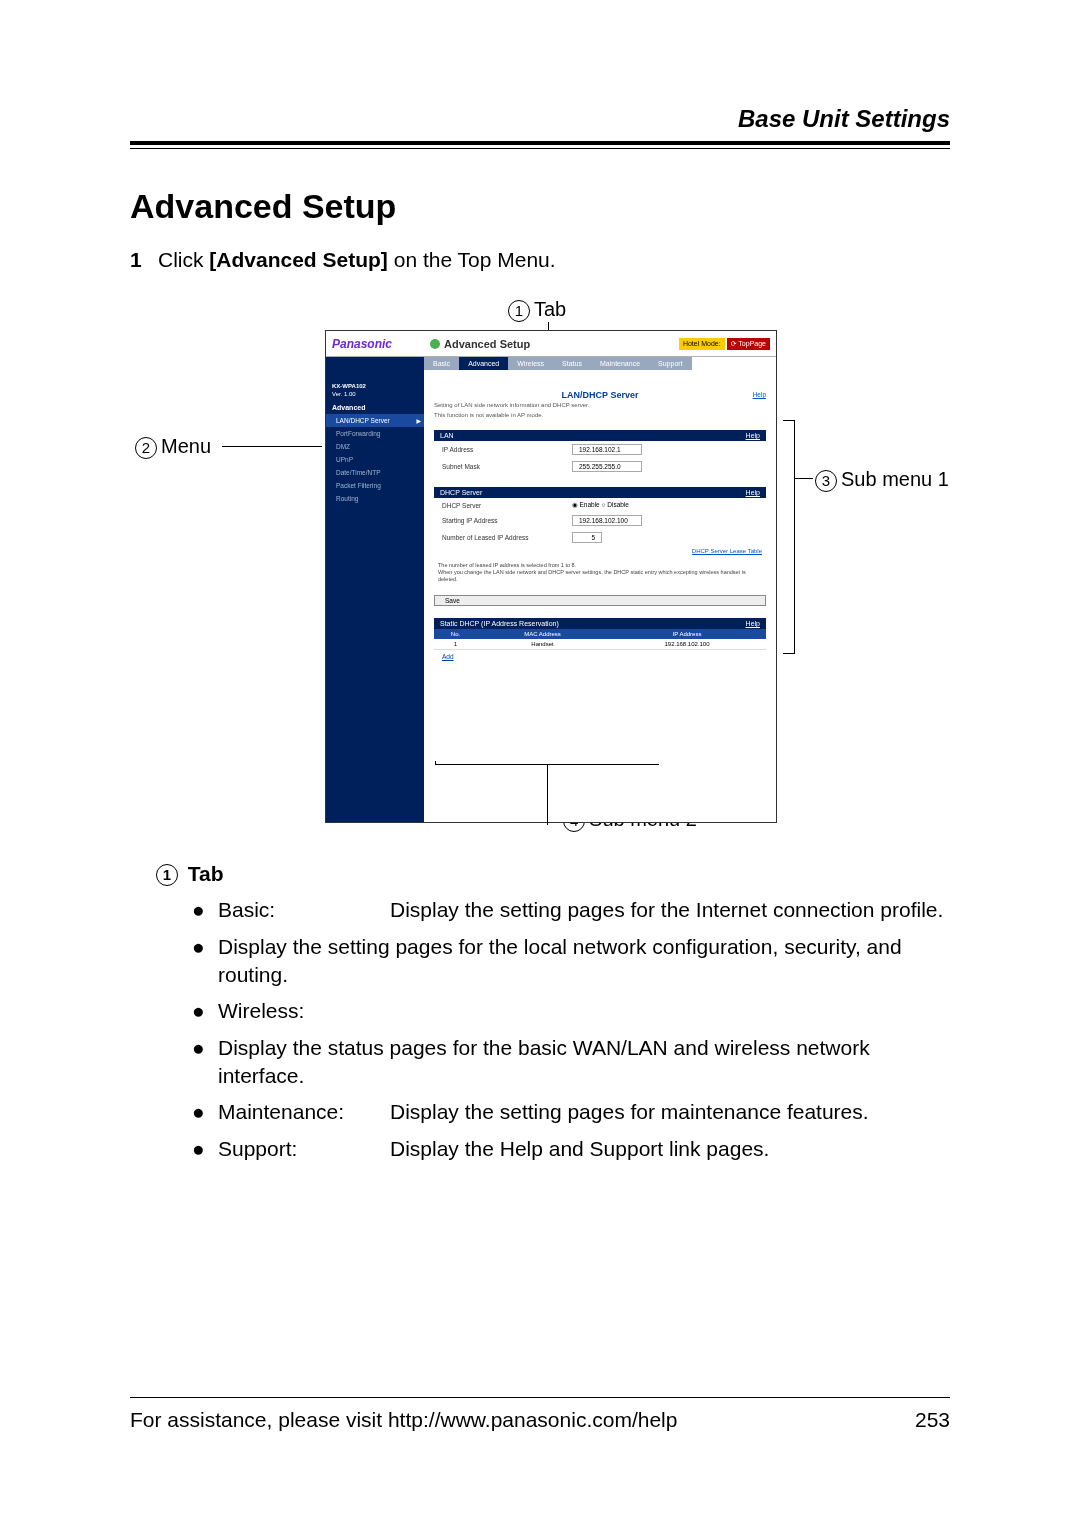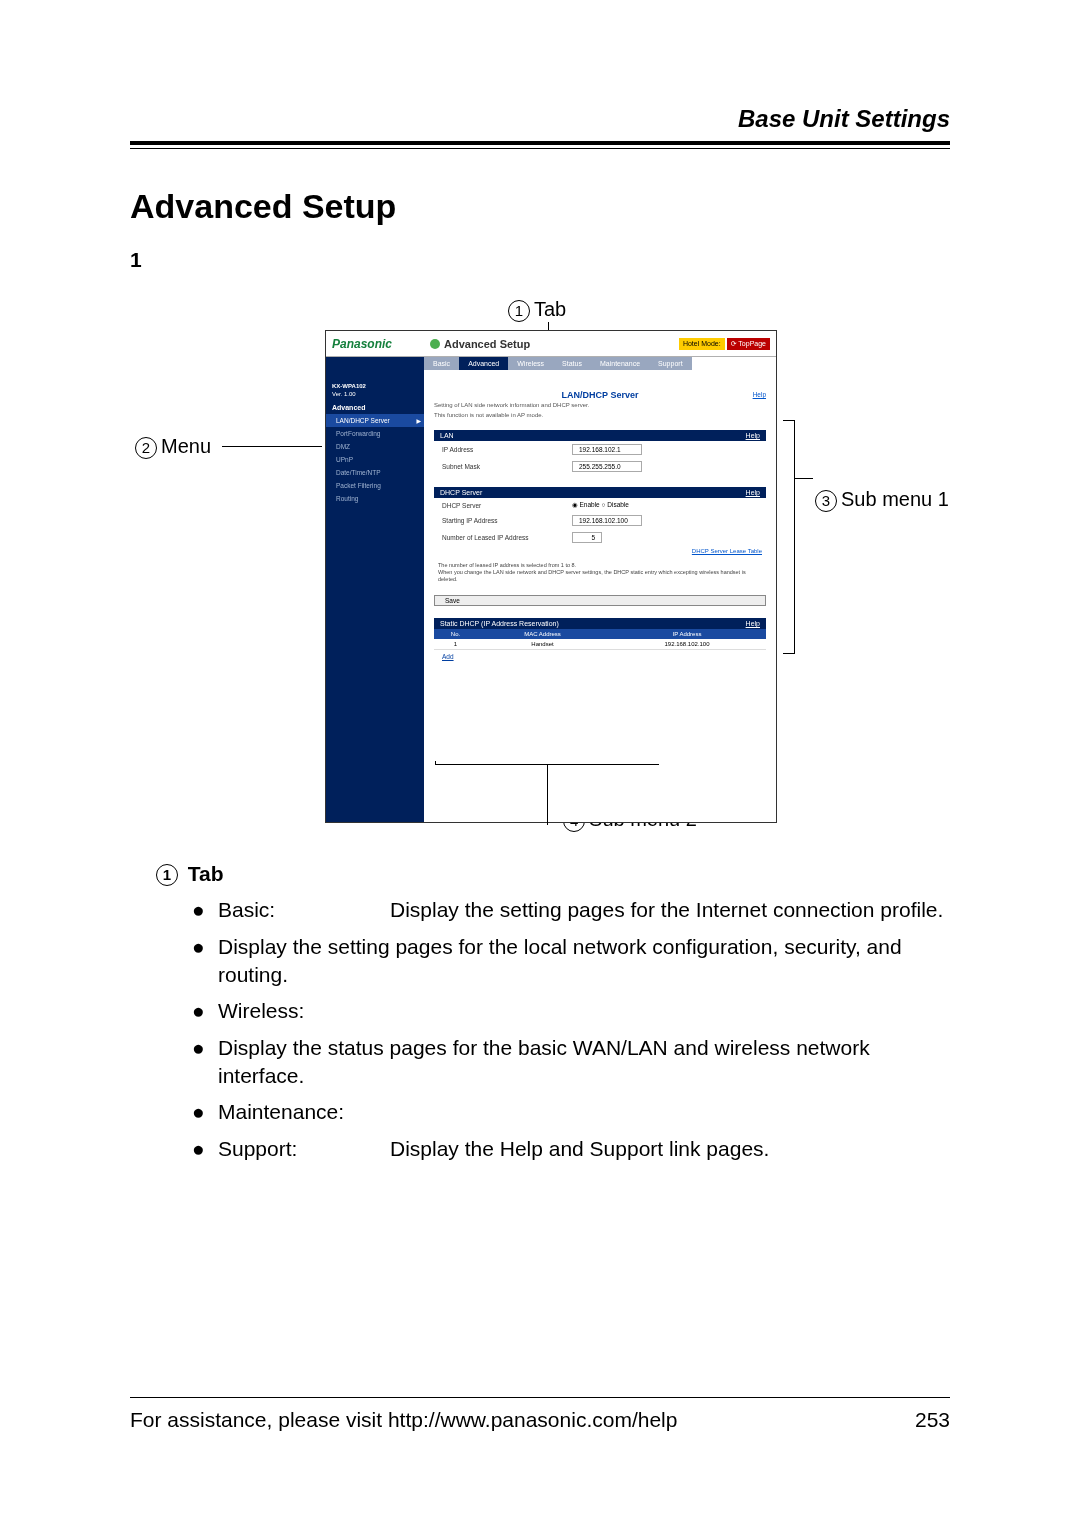--- a/index.html
+++ b/index.html
@@ -20,21 +20,21 @@
   .screenshot {
     position: absolute;
     left: 195px; top: 30px;
     width: 452px; height: 493px;
     border: 1px solid #333;
     background: #fff;
     font-size: 8px;
     color: #000;
   }
   .ss-topbar { background: #fff; height: 26px; display: flex; align-items: center; border-bottom: 1px solid #b0b0b0; padding: 0 6px; }
-  .ss-brand { color: #15803d; font-weight: bold; font-style: italic; font-size: 12px; width: 98px; padding-right:4px;}
+  .ss-brand { color: #6d28d9; font-weight: bold; font-style: italic; font-size: 12px; width: 98px; padding-right:4px;}
   .ss-brand-wrap { display:flex; flex-direction:column; }
   .ss-model { font-size: 6px; font-weight: bold; margin-top:2px; }
   .ss-adv { flex: 1; font-size: 11px; font-weight: bold; color: #333; display:flex; align-items:center; gap:4px;}
   .ss-globe { width:10px; height:10px; border-radius:50%; background:#4caf50; display:inline-block;}
   .ss-topbtns { display: flex; gap: 2px; }
   .ss-btn { font-size: 7px; padding: 2px 4px; background: #ffcc00; color:#000; }
   .ss-btn.reboot { background: #b00; color:#fff; }
   .ss-body { display: flex; height: calc(100% - 26px); }
   .ss-sidebar { width: 98px; background: #00205b; color: #fff; padding-top: 24px; }
   .ss-sidebar-h { font-size: 7px; font-weight: bold; padding: 3px 6px; color:#fff;}
@@ -75,35 +75,38 @@
 <body>
 
 <div class="page">
   <div class="header-title">Base Unit Settings</div>
   <div class="dbl-rule"></div>
 
   <div class="section-title">Advanced Setup</div>
 
   <div class="step-row">
     <span class="step-num">1</span>
+    <span class="step-text">
+      <span>Click </span><b>[Advanced Setup]</b><span> on the Top Menu.</span>
+    </span>
   </div>
 
   <div class="figure-area">
 
     <div class="callout" style="left:378px; top:-2px;">
       <span class="circ-num">1</span><span>Tab</span>
     </div>
     <div class="callout-line-v" style="left:418px; top:22px; height:24px;"></div>
 
     <div class="callout" style="left:5px; top:135px;">
       <span class="circ-num">2</span><span>Menu</span>
     </div>
     <div class="callout-line-h" style="left:92px; top:146px; width:100px;"></div>
 
-    <div class="callout" style="left:685px; top:168px;margin-top:20px;">
+    <div class="callout" style="left:685px; top:168px;">
       <span class="circ-num">3</span><span>Sub menu 1</span>
     </div>
     <div class="callout-bracket" style="left:653px; top:120px; width:12px; height:234px; border-left:none; border-right:1px solid #000;"></div>
     <div class="callout-line-h" style="left:665px; top:178px; width:18px;"></div>
 
     <div class="screenshot">
       <div class="ss-topbar">
         <div class="ss-brand-wrap">
           <span class="ss-brand">Panasonic</span>
         </div>
@@ -231,20 +234,21 @@
       <span class="desc-bullet">●</span>
       <span class="desc-label">Wireless:</span>
     </div>
     <div class="desc-row">
       <span class="desc-bullet">●</span>
       <span class="desc-text">Display the status pages for the basic WAN/LAN and wireless network interface.</span>
     </div>
     <div class="desc-row">
       <span class="desc-bullet">●</span>
       <span class="desc-label">Maintenance:</span>
+      <span class="desc-text">Display the setting pages for maintenance features.</span>
     </div>
     <div class="desc-row">
       <span class="desc-bullet">●</span>
       <span class="desc-label">Support:</span>
       <span class="desc-text">Display the Help and Support link pages.</span>
     </div>
   </div>
 
 </div>
 

